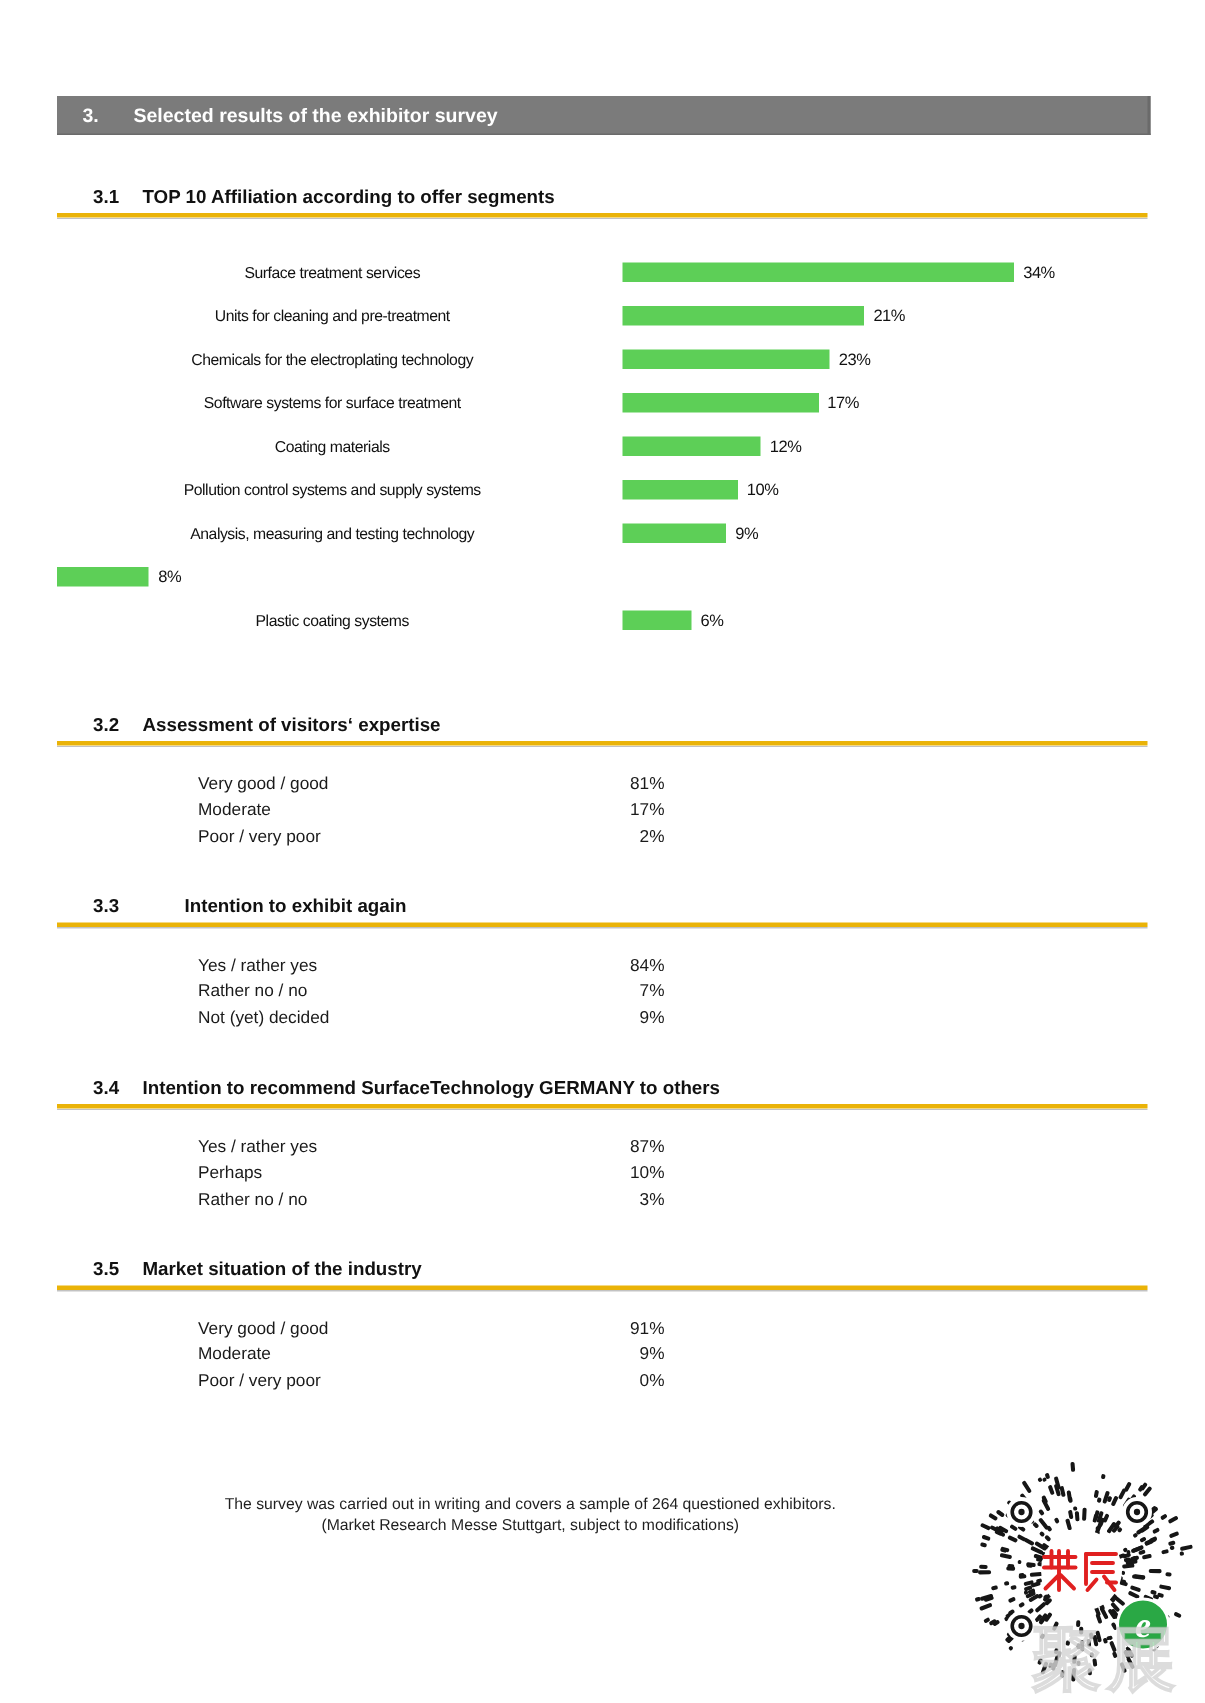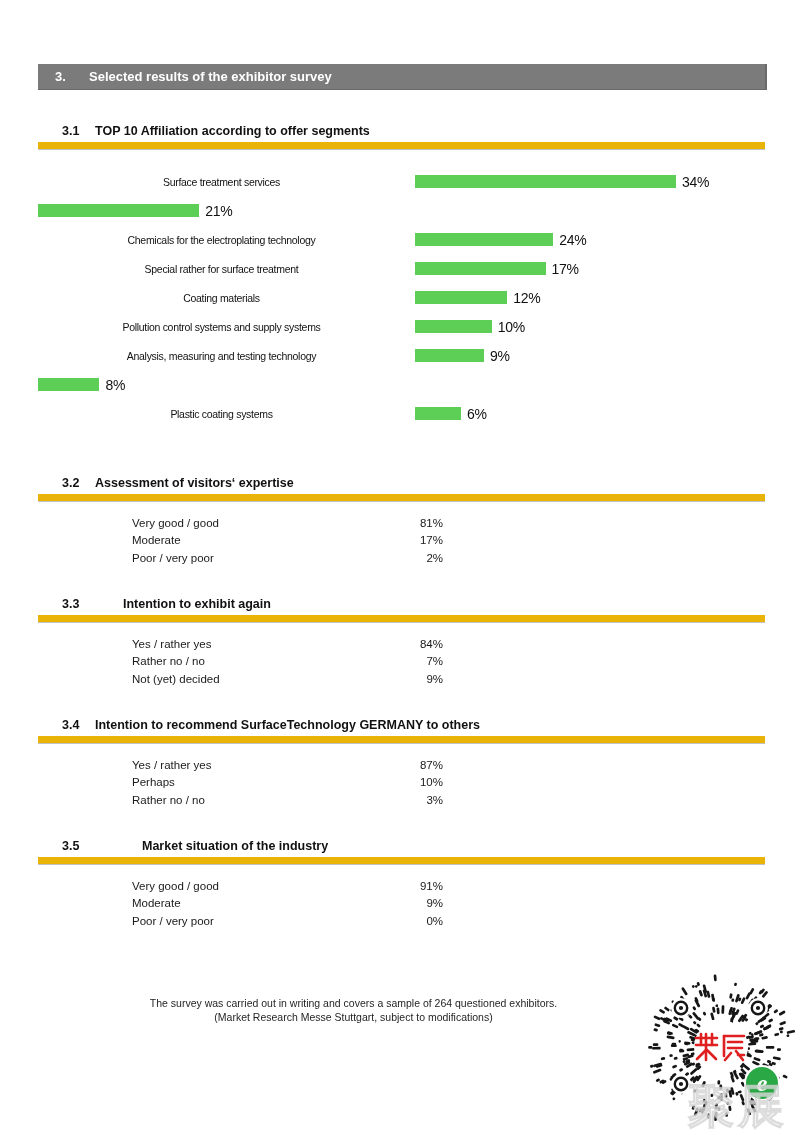--- a/index.html
+++ b/index.html
@@ -10,33 +10,33 @@
   .header-bar{
     position:absolute;left:38px;top:64px;width:727px;height:25px;
     background:#7b7b7b;border-right:2px solid #6a6a6a;border-bottom:1px solid #6a6a6a;
     color:#ffffff;font-weight:bold;font-size:13px;display:flex;align-items:center;
   }
   .header-bar .num{margin-left:17px;width:20px;}
   .header-bar .title{margin-left:14px;}
   .heading{
     position:absolute;left:38px;width:727px;
     font-weight:bold;font-size:12.5px;color:#111;
-    padding-bottom:4px;border-bottom:7px solid #eab308;
+    padding-bottom:4px;border-bottom:3px solid #eab308;
     box-shadow:0 1px 0 rgba(120,120,120,.45);
     display:flex;align-items:baseline;white-space:nowrap;
   }
   .heading .num{display:inline-block;margin-left:24px;width:33px;}
   .chart{position:absolute;left:38px;top:167px;width:727px;}
   .chart-row{display:flex;align-items:center;height:29px;}
   .chart-label{
     width:367px;padding-right:10px;text-align:center;
     font-size:10.5px;letter-spacing:-0.3px;color:#111;white-space:nowrap;
   }
   .chart-bar{height:13px;background:#5dcf57;}
-  .chart-pct{margin-left:6px;font-size:14px;letter-spacing:-0.3px;color:#111;}
+  .chart-pct{margin-left:6px;font-size:11px;letter-spacing:-0.3px;color:#111;}
   .stat-rows{position:absolute;left:92px;font-size:11.5px;color:#1a1a1a;}
   .stat-row{display:flex;align-items:flex-end;height:17.5px;width:311px;margin-left:40px;}
   .stat-label{flex:1;text-align:left;}
   .stat-value{width:70px;text-align:right;}
   .footer{
     position:absolute;left:0;top:997px;width:707px;text-align:center;
     font-size:10.5px;line-height:13.5px;color:#1f1f1f;
   }
   .qr{position:absolute;left:646px;top:971px;width:157px;height:164px;}
   .watermark{
@@ -59,30 +59,31 @@
   <span>TOP 10 Affiliation according to offer segments</span>
 </div>
 
 <div class="chart">
   <div class="chart-row">
     <div class="chart-label">Surface treatment services</div>
     <div class="chart-bar" style="width: 261.12px; background: rgb(93, 207, 87);"></div>
     <div class="chart-pct">34%</div>
   </div>
   <div class="chart-row">
+    <div class="chart-label">Units for cleaning and pre-treatment</div>
     <div class="chart-bar" style="width: 161.28px; background: rgb(93, 207, 87);"></div>
     <div class="chart-pct">21%</div>
   </div>
   <div class="chart-row">
     <div class="chart-label">Chemicals for the electroplating technology</div>
     <div class="chart-bar" style="width: 138.24px; background: rgb(93, 207, 87);"></div>
-    <div class="chart-pct">24%</div>
-  </div>
-  <div class="chart-row">
-    <div class="chart-label">Special rather for surface treatment</div>
+    <div class="chart-pct">23%</div>
+  </div>
+  <div class="chart-row">
+    <div class="chart-label">Software systems for surface treatment</div>
     <div class="chart-bar" style="width: 130.56px; background: rgb(93, 207, 87);"></div>
     <div class="chart-pct">17%</div>
   </div>
   <div class="chart-row">
     <div class="chart-label">Coating materials</div>
     <div class="chart-bar" style="width: 92.16px; background: rgb(93, 207, 87);"></div>
     <div class="chart-pct">12%</div>
   </div>
   <div class="chart-row">
     <div class="chart-label">Pollution control systems and supply systems</div>
@@ -155,21 +156,21 @@
   <div class="stat-row">
     <span class="stat-label">Perhaps</span>
     <span class="stat-value">10%</span>
   </div>
   <div class="stat-row">
     <span class="stat-label">Rather no / no</span>
     <span class="stat-value">3%</span>
   </div>
 </div>
 
-<div class="heading" style="top:839px;gap:47px;">
+<div class="heading" style="top:839px;">
   <span class="num">3.5</span>
   <span>Market situation of the industry</span>
 </div>
 <div class="stat-rows" style="top:874px;">
   <div class="stat-row">
     <span class="stat-label">Very good / good</span>
     <span class="stat-value">91%</span>
   </div>
   <div class="stat-row">
     <span class="stat-label">Moderate</span>

